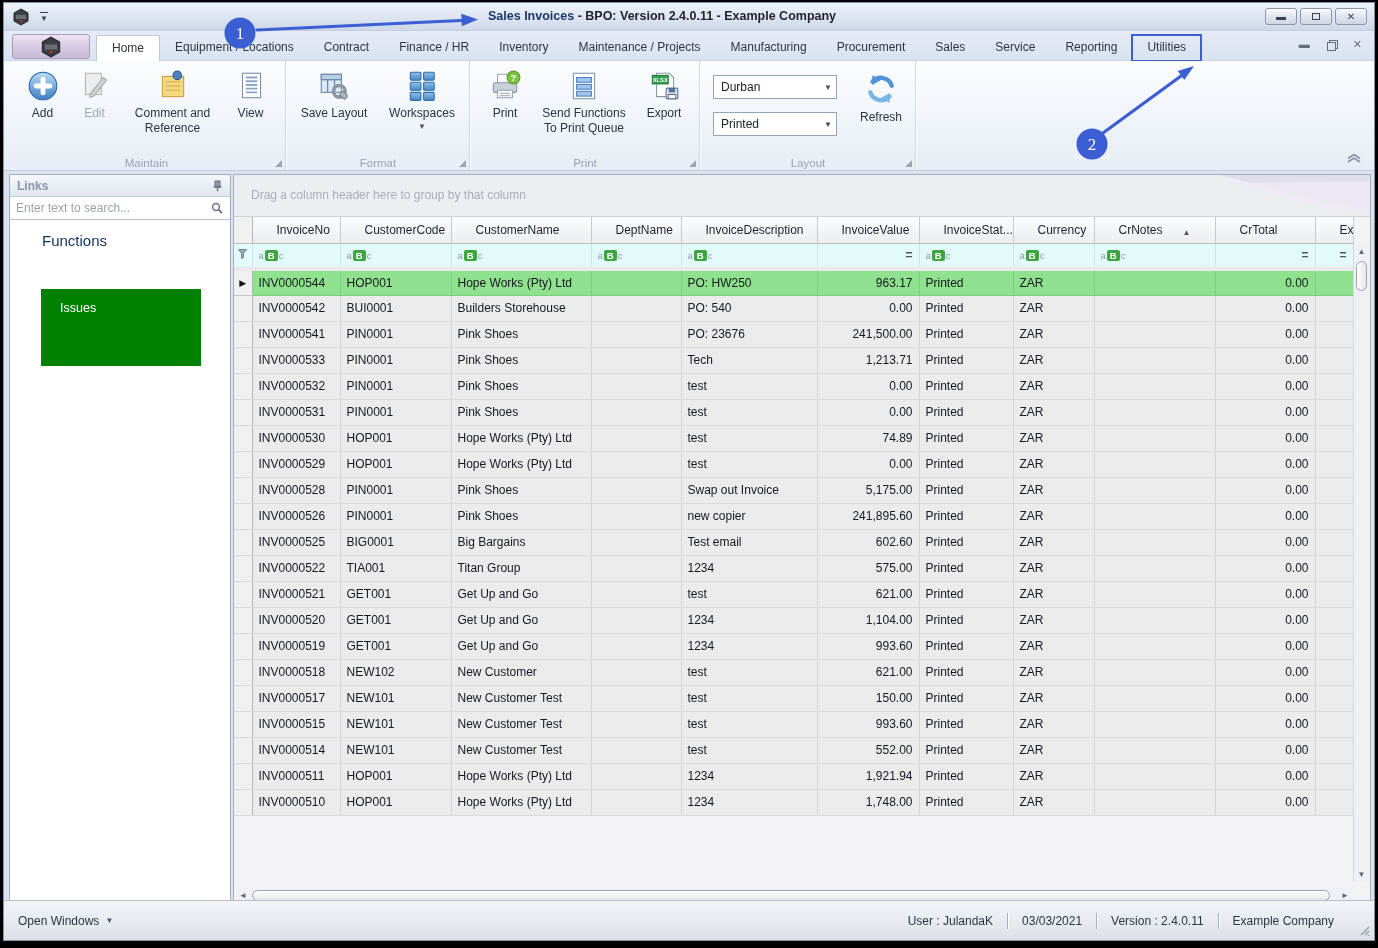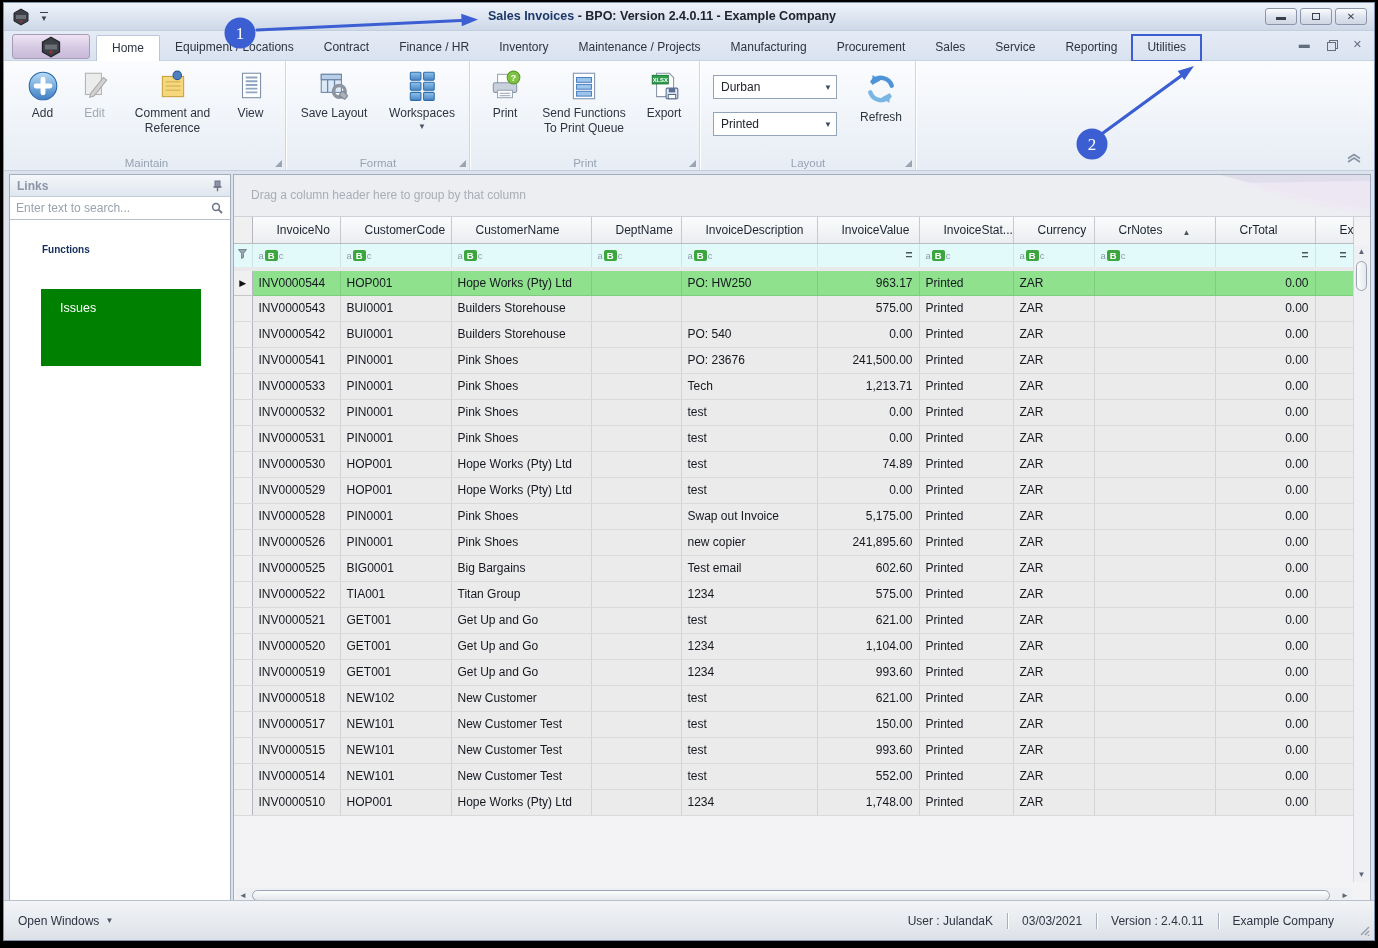--- a/index.html
+++ b/index.html
@@ -62,21 +62,21 @@
   
   #main { position:absolute; left:0; top:168px; right:0; bottom:30px; background:#dde3ec; }
   #sidebar { position:absolute; left:5px; top:3px; width:222px; bottom:3px; background:#fff; border:1px solid #a2adbe; }
   #links-header { height:22px; background:linear-gradient(#f4f7fa,#dfe6ee); border-bottom:1px solid #c2cbd8;
     display:flex; align-items:center; padding:0 7px; }
   #links-header .txt { flex:1; font-size:12px; font-weight:bold; color:#8b95a6; }
   #search-box { height:23px; border-bottom:1px solid #b6c0cf; display:flex; align-items:center; background:#fff; }
   #search-box input { flex:1; border:none; outline:none; font-size:12px; color:#333; padding-left:6px; font-family:"Liberation Sans",sans-serif; }
   #search-box input::placeholder { color:#9aa2ae; }
   #search-box .mag { padding:0 7px; }
-  #functions-title { margin:24px 0 0 32px; font-size:10px; font-weight:bold; color:#132f5d; }
+  #functions-title { margin:12px 0 0 32px; font-size:15px; font-weight:normal; color:#132f5d; }
   #issues-box { position:absolute; left:31px; top:114px; width:160px; height:77px; background:#008000; color:#fff;
     font-size:12.5px; padding:12px 0 0 19px; }
 
   #grid { position:absolute; left:229px; top:3px; right:3px; bottom:3px; background:#f3f3f5; border:1px solid #a2adbe; overflow:hidden; }
   #group-panel { position:absolute; left:0; top:0; right:0; height:42px; background:#eceef1; border-bottom:1px solid #cfd2d8; }
   #group-panel .gtext { position:absolute; left:17px; top:13px; font-size:12px; color:#a9aeb6; }
   #group-panel svg.swoosh { position:absolute; right:0; top:0; }
 
   table#invoice-table { position:absolute; left:0; top:42px; border-collapse:collapse; table-layout:fixed; width:1119px; background:#ebebeb; }
   #invoice-table th { height:26px; background:linear-gradient(#fafbfc,#ecedf0); border-right:1px solid #c6c9cf; border-bottom:1px solid #b9bcc2;
@@ -420,34 +420,20 @@
               <td>PO: HW250</td>
               <td class="num">963.17</td>
               <td>Printed</td>
               <td>ZAR</td>
               <td></td>
               <td class="num">0.00</td>
               <td class="num"></td>
             </tr>
             <tr>
               <td class="ind"></td>
-              <td>INV0000543</td>
-              <td>BUI0001</td>
-              <td>Builders Storehouse</td>
-              <td></td>
-              <td></td>
-              <td class="num">575.00</td>
-              <td>Printed</td>
-              <td>ZAR</td>
-              <td></td>
-              <td class="num">0.00</td>
-              <td class="num"></td>
-            </tr>
-            <tr>
-              <td class="ind"></td>
               <td>INV0000542</td>
               <td>BUI0001</td>
               <td>Builders Storehouse</td>
               <td></td>
               <td>PO: 540</td>
               <td class="num">0.00</td>
               <td>Printed</td>
               <td>ZAR</td>
               <td></td>
               <td class="num">0.00</td>
@@ -678,20 +664,34 @@
               <td class="num"></td>
             </tr>
             <tr>
               <td class="ind"></td>
               <td>INV0000514</td>
               <td>NEW101</td>
               <td>New Customer Test</td>
               <td></td>
               <td>test</td>
               <td class="num">552.00</td>
+              <td>Printed</td>
+              <td>ZAR</td>
+              <td></td>
+              <td class="num">0.00</td>
+              <td class="num"></td>
+            </tr>
+            <tr>
+              <td class="ind"></td>
+              <td>INV0000511</td>
+              <td>HOP001</td>
+              <td>Hope Works (Pty) Ltd</td>
+              <td></td>
+              <td>1234</td>
+              <td class="num">1,921.94</td>
               <td>Printed</td>
               <td>ZAR</td>
               <td></td>
               <td class="num">0.00</td>
               <td class="num"></td>
             </tr>
             <tr>
               <td class="ind"></td>
               <td>INV0000510</td>
               <td>HOP001</td>

